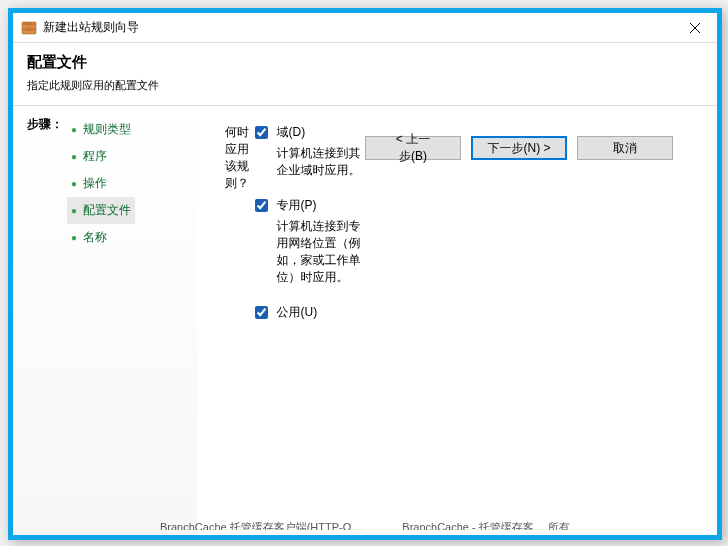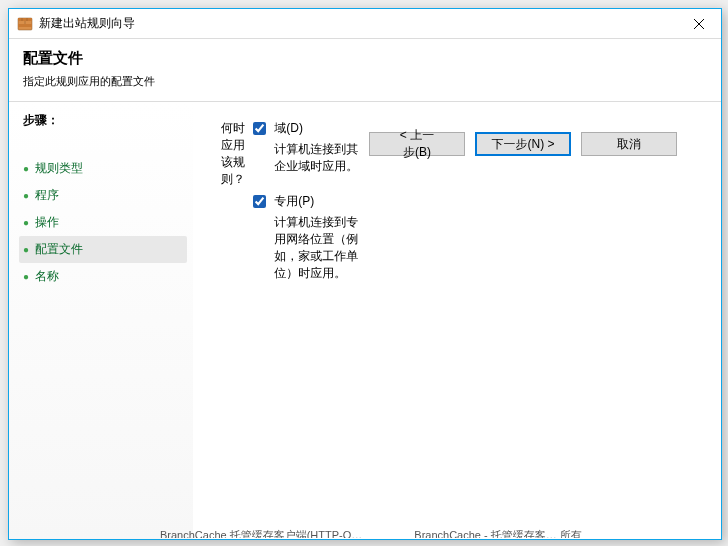--- a/index.html
+++ b/index.html
@@ -7,21 +7,21 @@
   font-family: "Microsoft YaHei", "Segoe UI", Tahoma, sans-serif;
   font-size: 12px;
   background: #f0f0f0;
   overflow: hidden;
 }
 .window {
   width: 714px;
   height: 532px;
   margin: 8px;
   background: #fff;
-  border: 1px solid #0ea5e9;
+  border: 5px solid #0ea5e9;
   display: flex;
   flex-direction: column;
   box-shadow: 3px 3px 12px rgba(0,0,0,0.25);
 }
 .titlebar {
   height: 30px;
   display: flex;
   align-items: center;
   padding: 0 0 0 8px;
   background: #fff;
@@ -51,21 +51,21 @@
   flex: 1;
   display: flex;
   overflow: hidden;
   background: #fff;
 }
 
 .sidebar {
   width: 184px;
   padding: 10px 6px 10px 10px;
   background: linear-gradient(to bottom, #fff 0%, #f7f7f7 100%);
-  display: flex; flex-direction: column; gap: 18px;
+  display: flex; flex-direction: row; gap: 4px;
 }
 .sidebar .steps-title { font-weight: bold; font-size: 12px; margin-bottom: 8px; padding-left: 4px; }
 .sidebar .step {
   display: flex; align-items: center; gap: 6px;
   padding: 5px 4px;
   color: #0a6b2d;
   cursor: pointer;
 }
 .sidebar .step .bullet { color: #3ba14a; font-size: 10px; }
 .sidebar .step.current { background: #e8e8e8; border-radius: 2px; }
@@ -96,26 +96,26 @@
   background: #e1e1e1;
   border: 1px solid #adadad;
   font-size: 12px; font-family: inherit;
   display: inline-flex; align-items: center; justify-content: center; gap: 4px;
   cursor: pointer;
 }
 .btn.primary { border: 2px solid #0078d7; background: #e1e1e1; height: 24px; padding: 0 8px; }
 
 .taskbar-frag {
   position: absolute;
-  bottom: 8px; left: 0; right: 0;
+  bottom: 16px; left: 0; right: 0;
   height: 10px;
   font-size: 11px;
   color: #555;
   display: flex;
-  gap: 52px;
+  gap: 40px;
   padding-left: 160px;
   overflow: hidden;
   pointer-events: none;
   white-space: nowrap;
 }
 </style>
 </head>
 <body>
 
 <div class="window">
@@ -184,20 +184,24 @@
             <div class="desc">计算机连接到其企业域时应用。</div>
           </div>
           <div class="opt">
             <label>
               <input type="checkbox" checked="" style="">
               <span class="lbl">专用(P)</span>
             </label>
             <div class="desc">计算机连接到专用网络位置（例如，家或工作单位）时应用。</div>
           </div>
           <div class="opt">
+            <label>
+              <input type="checkbox" checked="" style="">
+              <span class="lbl">公用(U)</span>
+            </label>
           </div>
         </div>
       <div style="flex:1"></div>
       <div class="footer">
         <button class="btn">
           <span>&lt; 上一步(B)</span>
         </button>
         <button class="btn primary">
           <span>下一步(N) &gt;</span>
         </button>

